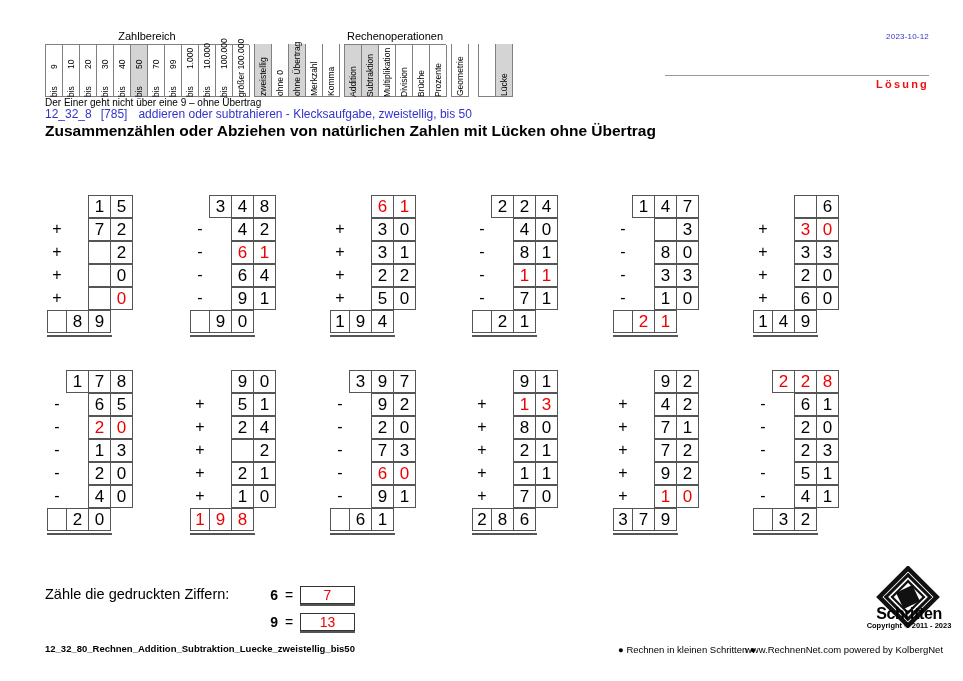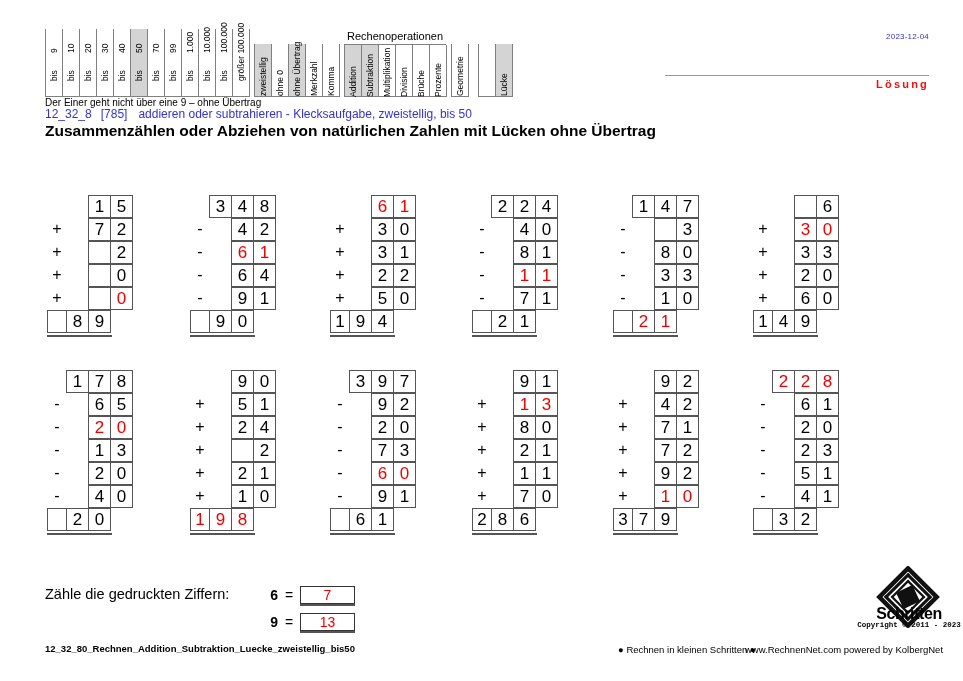--- a/index.html
+++ b/index.html
@@ -243,21 +243,20 @@
     letter-spacing: -0.4px;
   }
   #logo-copy {
     position: absolute;
     left: 855px;
     top: 621px;
     width: 108px;
     text-align: center;
     font-size: 7.5px;
     font-weight: bold;
-    font-family: Liberation Mono, monospace;
   }
 
   
   #footer-file {
     position: absolute;
     left: 45px;
     top: 643px;
     font-size: 9.5px;
     color: #000;
     font-weight: bold;
@@ -277,20 +276,21 @@
     font-size: 9.5px;
     color: #000;
     white-space: nowrap;
   }
 </style>
 </head>
 <body>
 
 <div id="cat-table">
     <div class="cat-group">
+      <div class="cat-group-title">Zahlbereich</div>
       <div class="cat-cols">
         <div class="cat-col two">
           <span class="vtop">9</span>
           <span class="vbot">bis</span>
         </div>
         <div class="cat-col two">
           <span class="vtop">10</span>
           <span class="vbot">bis</span>
         </div>
         <div class="cat-col two">
@@ -396,21 +396,21 @@
         <div class="cat-col">
           <span class="vtop"></span>
         </div>
         <div class="cat-col shaded">
           <span class="vtop">Lücke</span>
         </div>
       </div>
     </div>
   </div>
 
-<div id="date-label">2023-12-04</div>
+<div id="date-label">2023-10-12</div>
 <div id="sol-rule"></div>
 <div id="sol-label">Lösung</div>
 
 <div id="note-line">Der Einer geht nicht über eine 9 – ohne Übertrag</div>
 <div id="subject-line">
   <span class="code">12_32_8</span><span class="sp1"></span><span>[785]</span><span class="sp2"></span><span>addieren oder subtrahieren - Klecksaufgabe, zweistellig, bis 50</span>
 </div>
 <div id="main-title">Zusammenzählen oder Abziehen von natürlichen Zahlen mit Lücken ohne Übertrag</div>
 
 <div id="problems-layer">

